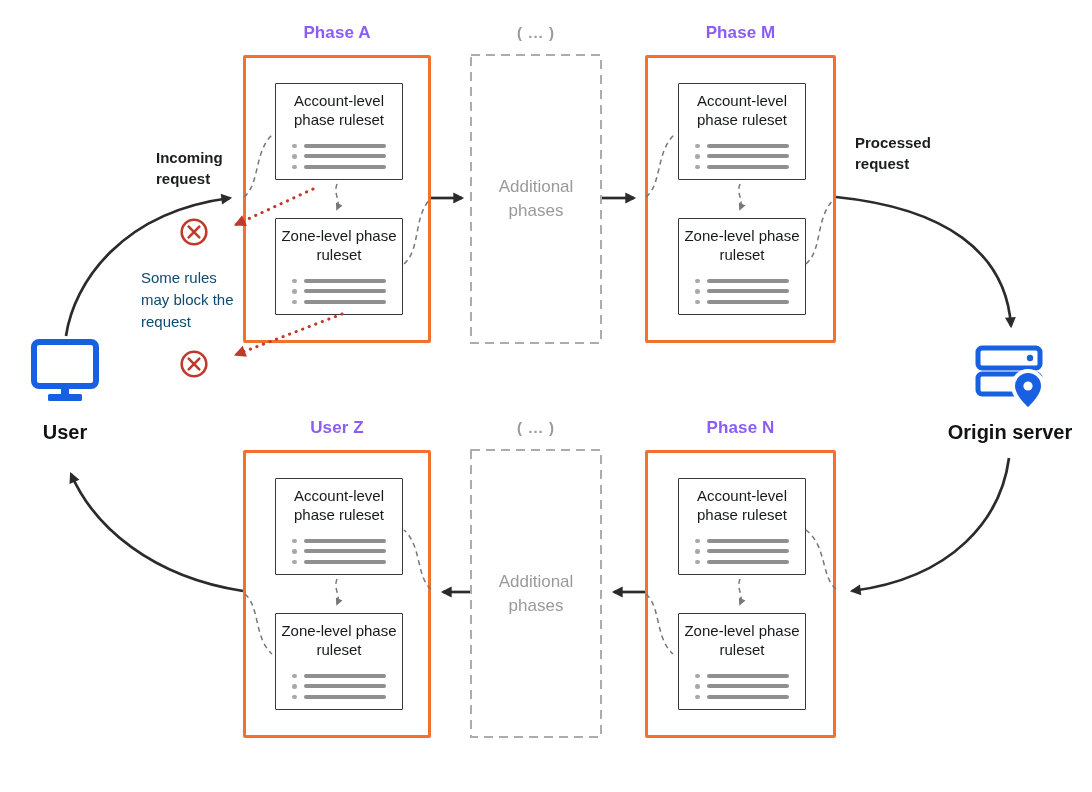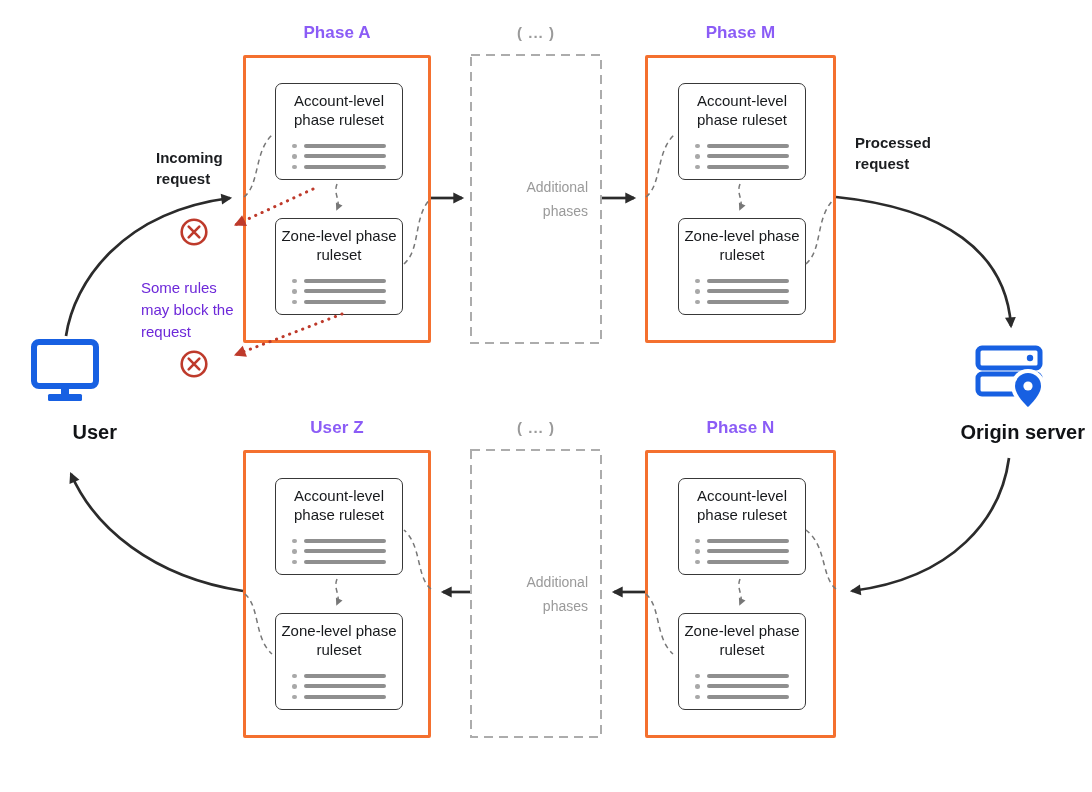--- a/index.html
+++ b/index.html
@@ -9,43 +9,43 @@
   }
   #arrow-layer{position:absolute;left:0;top:0;width:1092px;height:792px;pointer-events:none;z-index:5;}
 
   
   .phase{position:absolute;width:188px;}
   .phase-title{height:30px;line-height:30px;text-align:center;font-size:17px;font-weight:700;color:#8b5cf6;letter-spacing:.1px;}
   .phase-box{position:absolute;left:0;top:37px;width:188px;height:288px;border:3px solid #F4702F;border-radius:2px;box-sizing:border-box;background:#fff;}
   .phase.wide{width:191px;}
   .phase.wide .phase-box{width:191px;}
 
-  .ruleset{position:absolute;left:29px;width:128px;height:97px;border:1.4px solid #383838;border-radius:7px;background:#fff;box-sizing:border-box;}
+  .ruleset{position:absolute;left:29px;width:128px;height:97px;border:1.4px solid #383838;border-radius:1px;background:#fff;box-sizing:border-box;}
   .phase.wide .ruleset{left:30px;}
   .ruleset.acct{top:25px;}
   .ruleset.zone{top:160px;}
   .rs-title{margin-top:7px;text-align:center;font-size:15px;line-height:19px;color:#17191c;font-weight:500;}
   .rs-list{position:absolute;left:16px;right:16px;bottom:10px;display:flex;flex-direction:column;gap:6px;}
   .rs-row{display:flex;align-items:center;gap:7px;}
   .rs-dot{width:4.5px;height:4.5px;border-radius:50%;background:#a8a8a8;flex:0 0 auto;}
   .rs-bar{flex:1;height:4px;border-radius:2px;background:#8f8f8f;}
 
   
   .addl{position:absolute;width:132px;}
   .addl-header{height:30px;line-height:30px;text-align:center;font-size:15px;font-weight:700;color:#9a9a9a;letter-spacing:1px;}
   .addl-box{position:absolute;left:0;top:37px;width:132px;height:288px;display:flex;align-items:center;justify-content:center;text-align:center;box-sizing:border-box;}
-  .addl-label{font-size:14px;line-height:24px;color:#9a9a9a;padding:0 14px;text-align:right;}
+  .addl-label{font-size:17px;line-height:24px;color:#9a9a9a;padding:0 14px;}
 
   
   .endpoint-icon{position:absolute;z-index:4;}
-  .endpoint-label{position:absolute;text-align:right;font-size:20px;font-weight:700;color:#111316;z-index:4;}
+  .endpoint-label{position:absolute;text-align:center;font-size:20px;font-weight:700;color:#111316;z-index:4;}
 
   
   .flow-label{position:absolute;font-size:15px;font-weight:700;line-height:21px;color:#1b1d20;z-index:4;white-space:pre-line;}
-  .note{position:absolute;left:141px;top:267px;width:98px;font-size:15px;line-height:22px;color:#6d28d9;z-index:4;margin-top:10px;}
+  .note{position:absolute;left:141px;top:267px;width:98px;font-size:15px;line-height:22px;color:#0c4a6e;z-index:4;}
 </style>
 </head>
 <body>
 
 <div id="canvas">
 
   <svg id="arrow-layer" viewBox="0 0 1092 792" xmlns="http://www.w3.org/2000/svg">
     <defs>
       <marker id="mBlack" markerUnits="userSpaceOnUse" markerWidth="13" markerHeight="13" viewBox="0 0 12 12" refX="9" refY="6" orient="auto">
         <path d="M1 1 L11 6 L1 11 Z" fill="#2b2b2b"></path>

